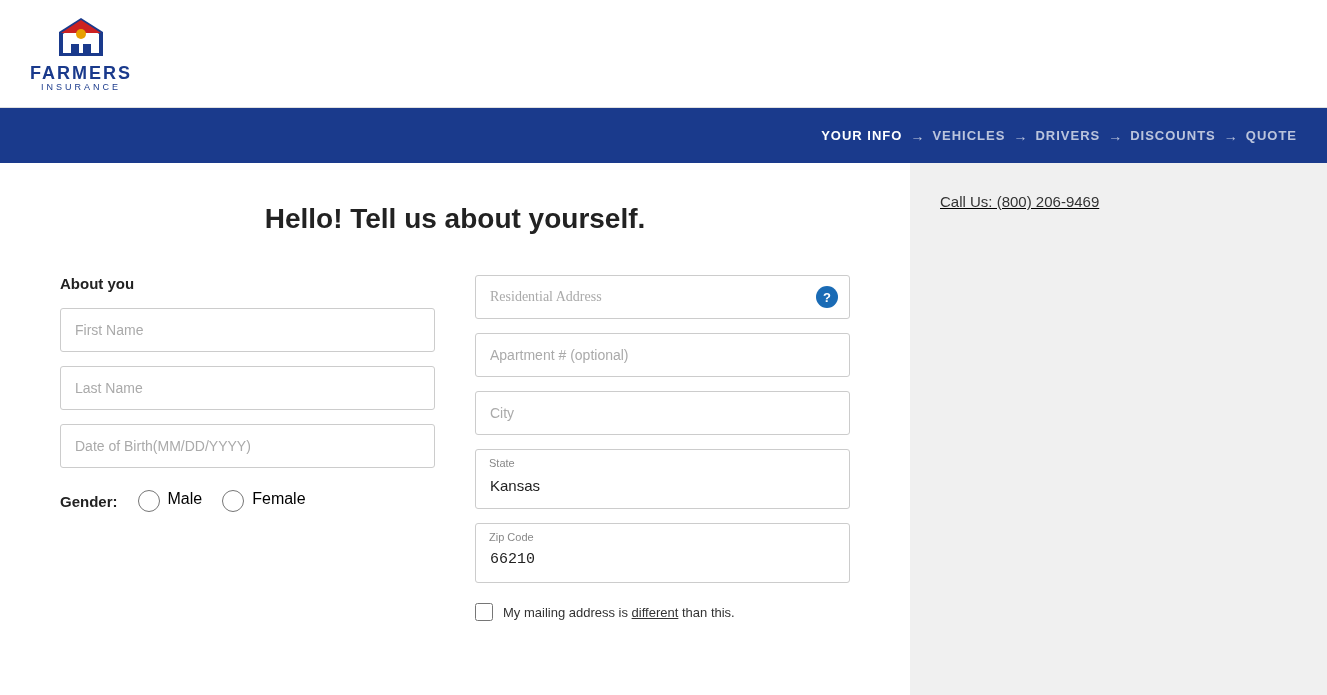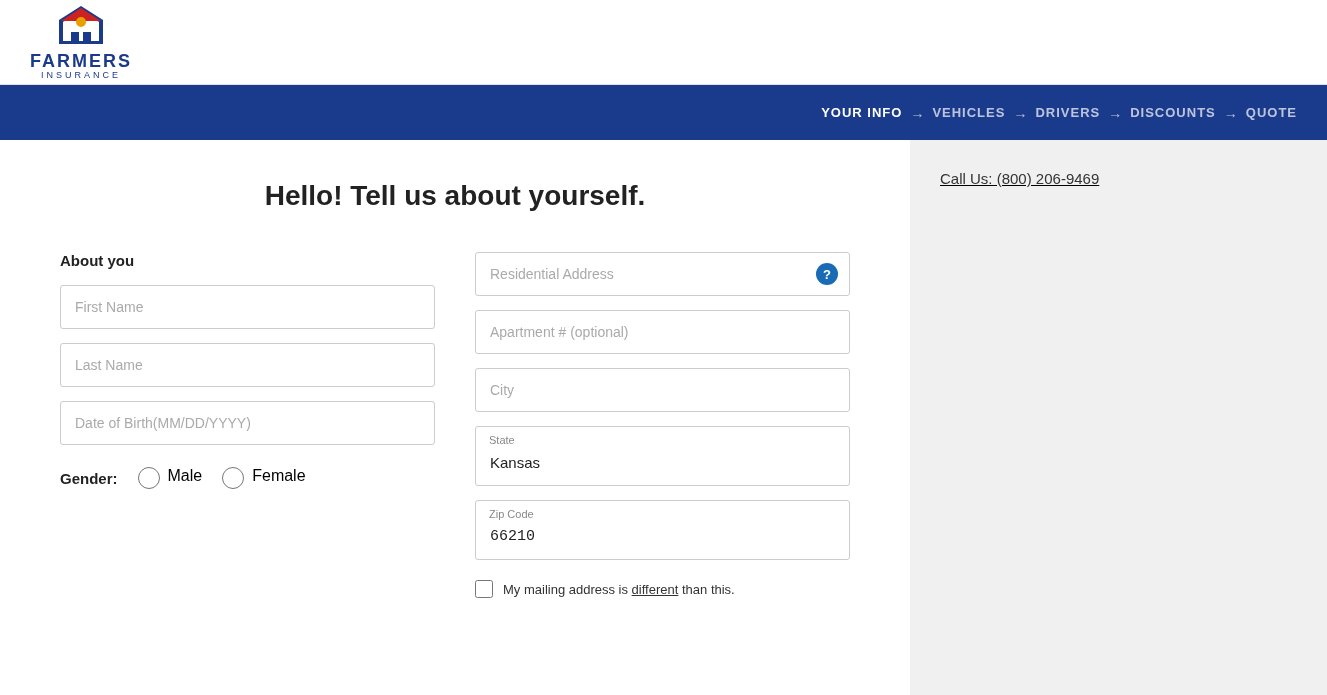--- a/index.html
+++ b/index.html
@@ -5,21 +5,21 @@
     * { box-sizing: border-box; margin: 0; padding: 0; }
     body { font-family: Arial, sans-serif; background: #fff; }
 
     
     .header {
       background: #fff;
       padding: 12px 30px;
       display: flex;
       align-items: center;
       border-bottom: 1px solid #e0e0e0;
-      height: 85px;
+      height: 108px;
     }
     .logo-text {
       font-size: 18px;
       font-weight: bold;
       color: #1a3a8c;
       letter-spacing: 2px;
       line-height: 1;
     }
     .logo-subtext {
       font-size: 9px;
@@ -315,21 +315,21 @@
           <label class="radio-option">
             <input type="radio" name="gender" value="female" style="">
             <span>Female</span>
           </label>
         </div>
       </div>
 
       <div class="form-col">
 
         <div class="form-field input-with-icon">
-          <input type="text" class="form-input" style="padding-right: 44px;" placeholder="Residential Address">
+          <input type="text" class="form-input" style="padding-right: 44px; font-family: Liberation Serif, serif;" placeholder="Residential Address">
           <div class="input-help-icon">?</div>
         </div>
 
         <div class="form-field">
           <input type="text" class="form-input" placeholder="Apartment # (optional)" style="">
         </div>
 
         <div class="form-field">
           <input type="text" class="form-input" placeholder="City" style="">
         </div>

